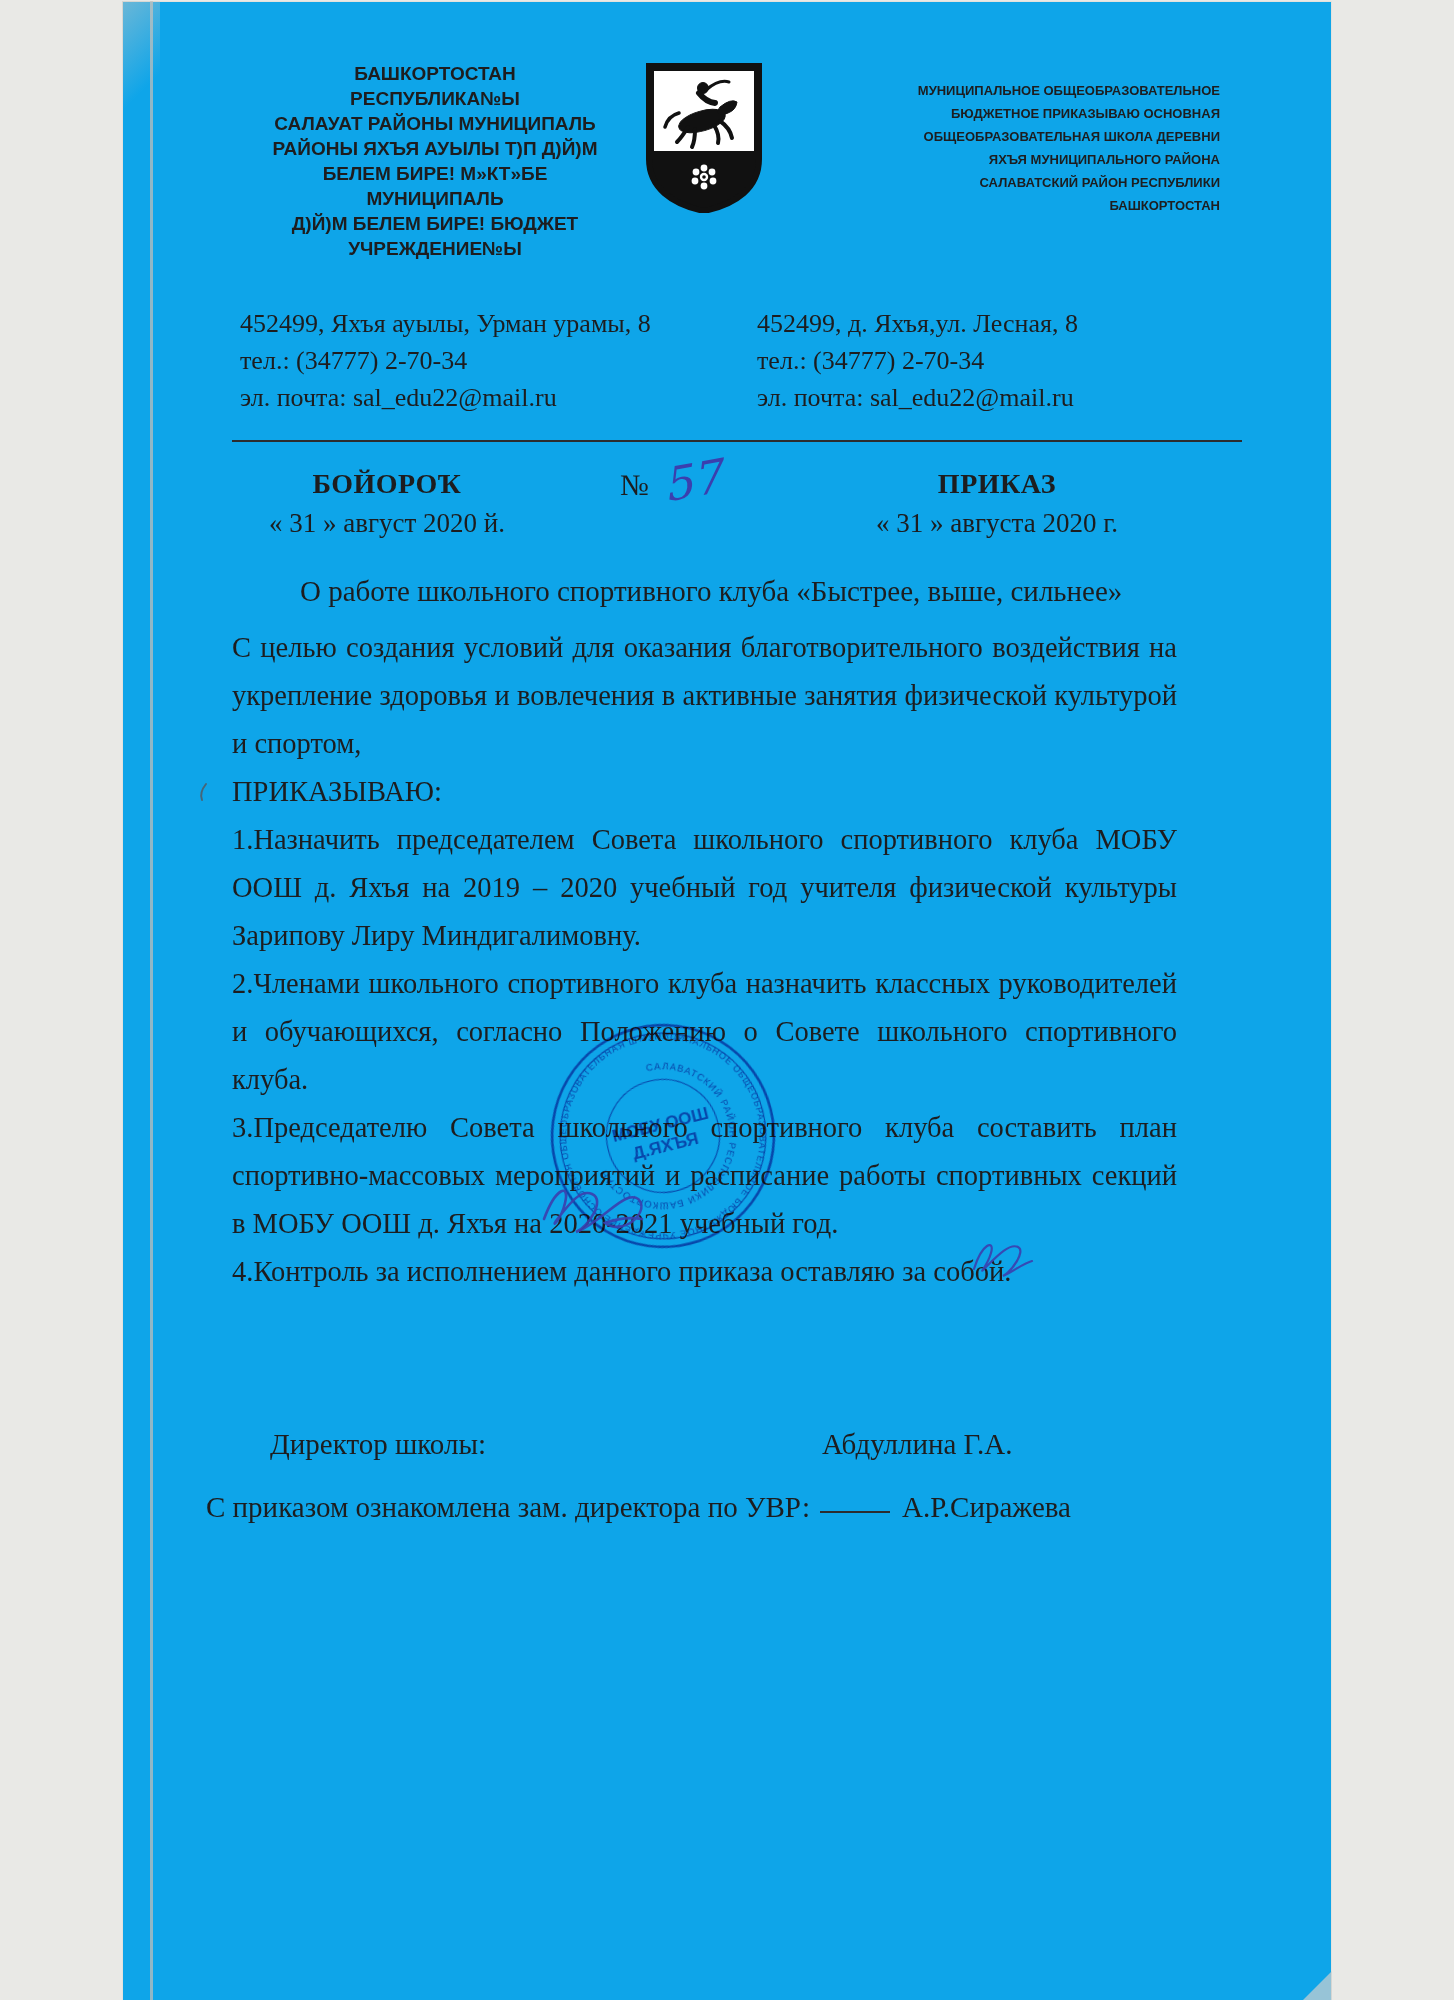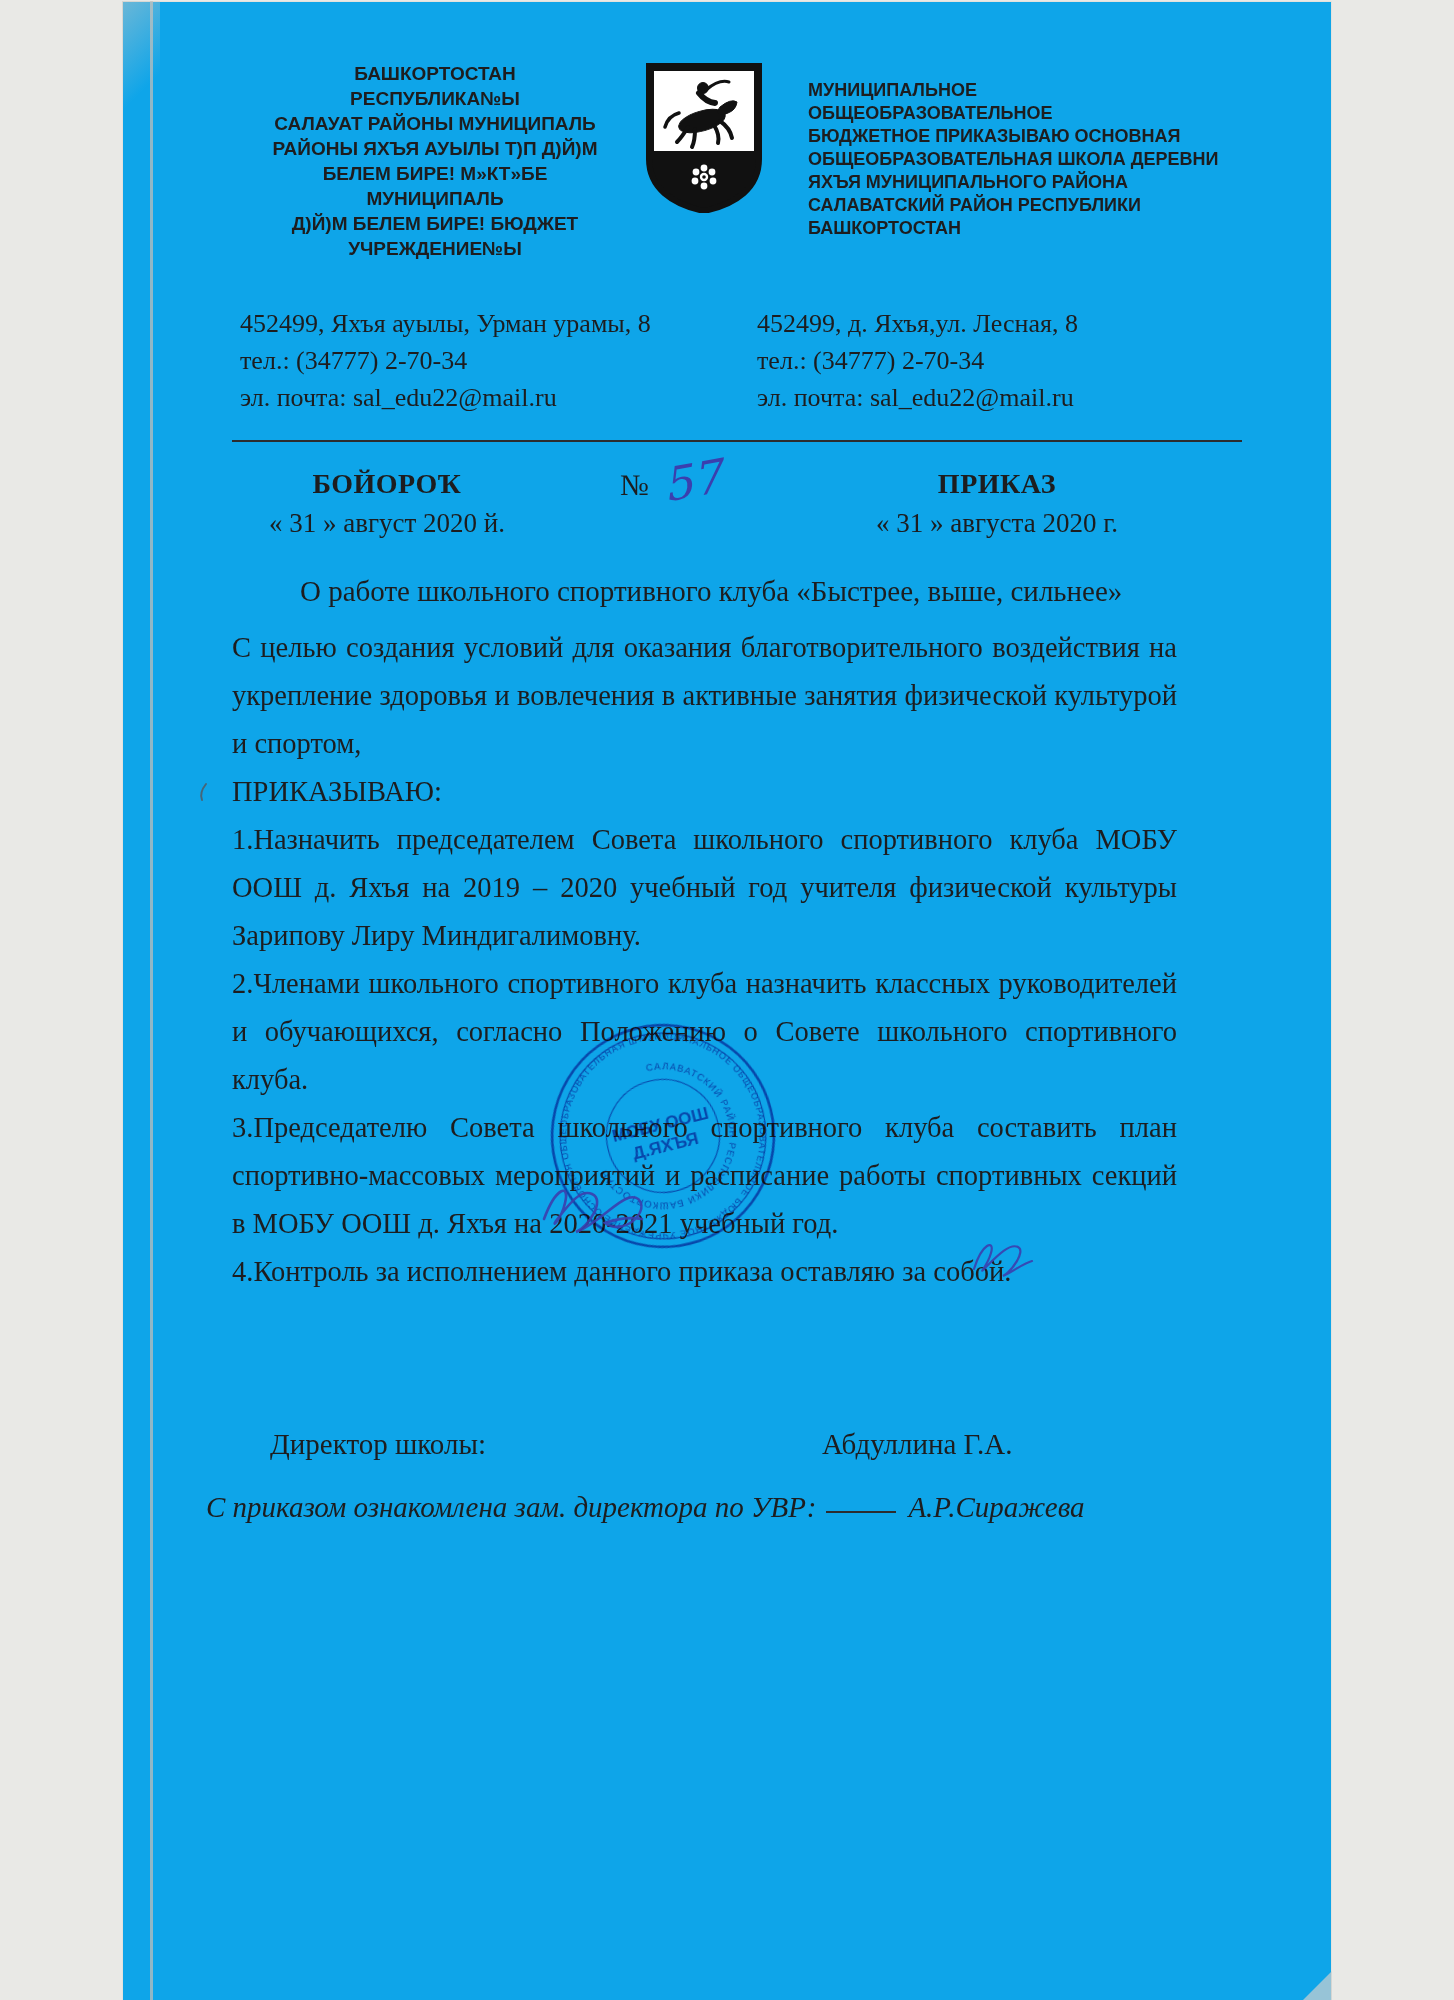--- a/index.html
+++ b/index.html
@@ -14,21 +14,21 @@
   .corner-tl { position:absolute; left:0; top:0; width:38px; height:120px;
     background:linear-gradient(135deg,#c9c9c5 0%, rgba(201,201,197,0) 70%); opacity:.5; }
   .corner-br { position:absolute; right:0; bottom:0; width:0; height:0;
     border-left:30px solid transparent; border-bottom:30px solid #d2d2ce; opacity:.7; }
 
   
   .header { display:flex; padding:60px 0 0 148px; }
   .hdr-block { font-family:"Liberation Sans","DejaVu Sans",sans-serif; font-weight:bold; }
   .hdr-left  { width:330px; text-align:center; font-size:19px; line-height:25px; }
   .hdr-emblem{ width:208px; display:flex; justify-content:center; align-items:flex-start; padding-top:2px; }
-  .hdr-right { width:412px; text-align:left; font-size:18px; line-height:23px; padding-top:18px; }
+  .hdr-right { width:412px; text-align:right; font-size:13px; line-height:23px; padding-top:18px; }
 
   
   .contacts { display:flex; padding-left:118px; margin-top:44px; font-size:26px; line-height:37px; }
   .addr-left { width:517px; }
   .addr-right{ width:430px; }
 
   .rule { margin:24px 0 0 110px; width:1010px; border-top:2px solid #2c2c2e; }
 
   
   .order-row { display:flex; padding-left:100px; margin-top:26px; }
@@ -47,21 +47,21 @@
 
   
   .subject { padding-left:178px; margin-top:36px; font-size:29px; width:900px; }
   .body { padding-left:110px; margin-top:16px; width:945px; font-size:28.5px; line-height:48px; text-align:justify;font-family:Liberation Serif, serif; }
   .body p { margin:0; }
 
   
   .sig-row { display:flex; padding-left:148px; margin-top:132px; font-size:29px; align-items:flex-end; }
   .sig-label { width:300px; }
   .sig-gap { width:252px; }
-  .ack-row { padding-left:84px; margin-top:30px; font-size:29px;font-style:italic; }
+  .ack-row { padding-left:84px; margin-top:30px; font-size:29px; }
   .sign-line { display:inline-block; width:70px; border-bottom:2px solid #2c2c2e; margin:0 12px 0 10px; transform:translateY(-4px); }
 
   
   .stamp {
     position:absolute; left:420px; top:1014px; width:242px; height:242px;
     opacity:.78; transform:rotate(-14deg); mix-blend-mode:multiply;
     filter:blur(.3px); pointer-events:none;
   }
   .sig-director { position:absolute; left:412px; top:1172px; }
   .sig-ack { position:absolute; left:842px; top:1232px; }

